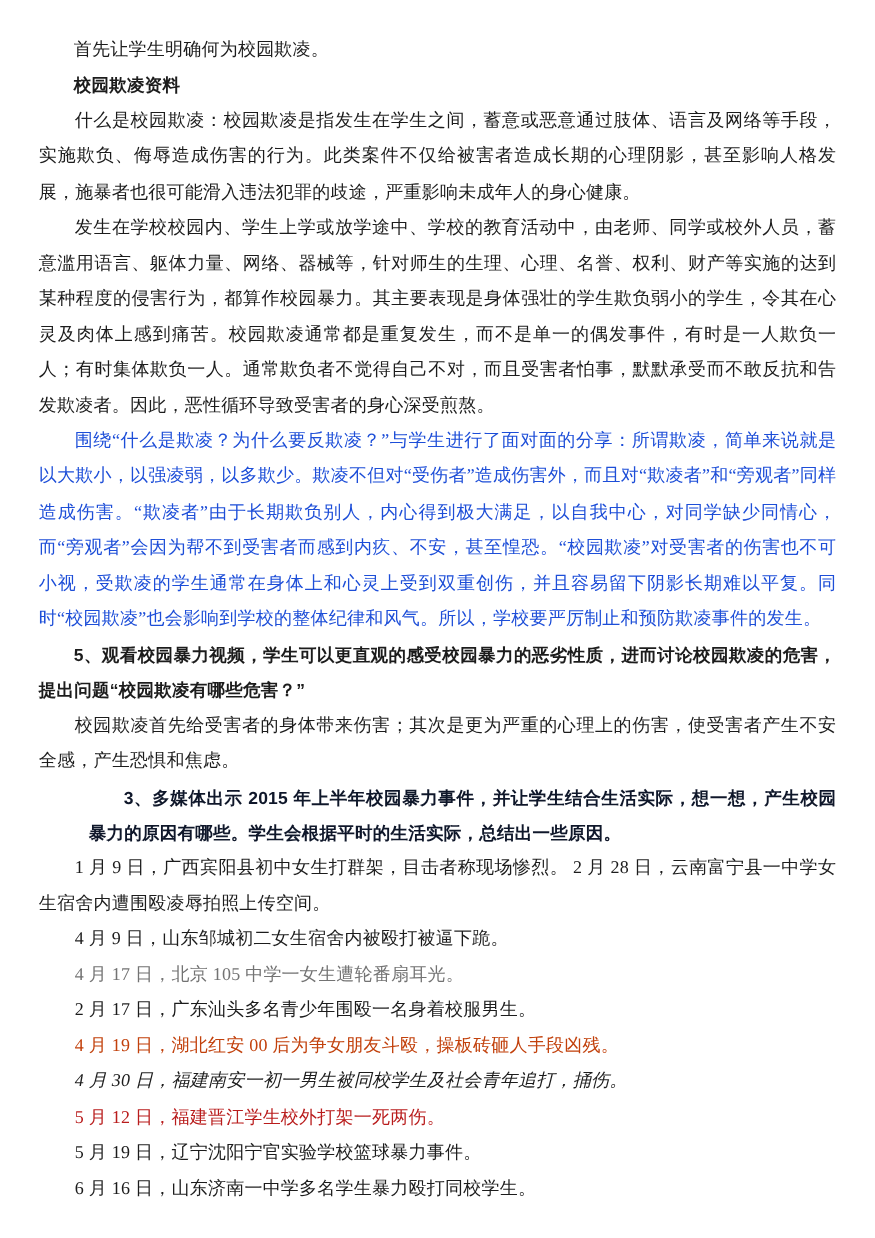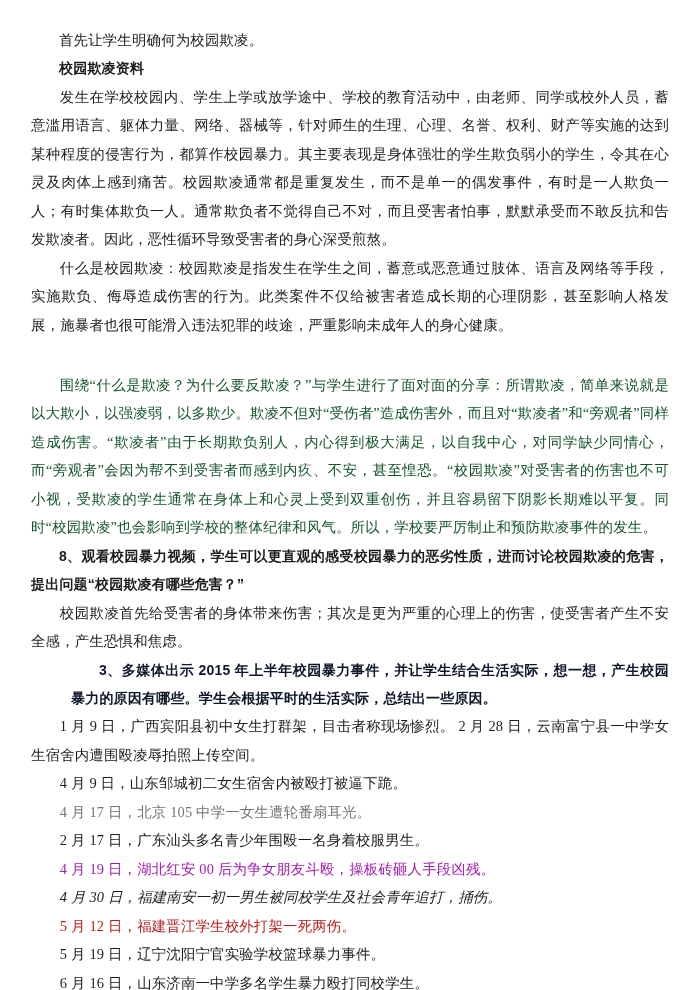--- a/index.html
+++ b/index.html
@@ -35,29 +35,29 @@
     font-size: 14px;
   }
 </style>
 </head>
 <body>
 
 <div class="page" style="background: rgb(255, 255, 255);">
   <div class="doc">
       <p class="" style="color: rgb(28, 28, 28); margin-left: 28px;">首先让学生明确何为校园欺凌。</p>
       <p class="bold indent" style="color: rgb(28, 28, 28);">校园欺凌资料</p>
+      <p class="indent" style="color: rgb(28, 28, 28);">什么是校园欺凌：校园欺凌是指发生在学生之间，蓄意或恶意通过肢体、语言及网络等手段，实施欺负、侮辱造成伤害的行为。此类案件不仅给被害者造成长期的心理阴影，甚至影响人格发展，施暴者也很可能滑入违法犯罪的歧途，严重影响未成年人的身心健康。</p>
       <p class="indent" style="color: rgb(28, 28, 28);">发生在学校校园内、学生上学或放学途中、学校的教育活动中，由老师、同学或校外人员，蓄意滥用语言、躯体力量、网络、器械等，针对师生的生理、心理、名誉、权利、财产等实施的达到某种程度的侵害行为，都算作校园暴力。其主要表现是身体强壮的学生欺负弱小的学生，令其在心灵及肉体上感到痛苦。校园欺凌通常都是重复发生，而不是单一的偶发事件，有时是一人欺负一人；有时集体欺负一人。通常欺负者不觉得自己不对，而且受害者怕事，默默承受而不敢反抗和告发欺凌者。因此，恶性循环导致受害者的身心深受煎熬。</p>
-      <p class="indent" style="color: rgb(28, 28, 28);">什么是校园欺凌：校园欺凌是指发生在学生之间，蓄意或恶意通过肢体、语言及网络等手段，实施欺负、侮辱造成伤害的行为。此类案件不仅给被害者造成长期的心理阴影，甚至影响人格发展，施暴者也很可能滑入违法犯罪的歧途，严重影响未成年人的身心健康。</p>
-      <p class="indent" style="color: #14532d; margin-top: 32px;">围绕“什么是欺凌？为什么要反欺凌？”与学生进行了面对面的分享：所谓欺凌，简单来说就是以大欺小，以强凌弱，以多欺少。欺凌不但对“受伤者”造成伤害外，而且对“欺凌者”和“旁观者”同样造成伤害。“欺凌者”由于长期欺负别人，内心得到极大满足，以自我中心，对同学缺少同情心，而“旁观者”会因为帮不到受害者而感到内疚、不安，甚至惶恐。“校园欺凌”对受害者的伤害也不可小视，受欺凌的学生通常在身体上和心灵上受到双重创伤，并且容易留下阴影长期难以平复。同时“校园欺凌”也会影响到学校的整体纪律和风气。所以，学校要严厉制止和预防欺凌事件的发生。</p>
-      <p class="bold indent" style="color: rgb(28, 28, 28);">8、观看校园暴力视频，学生可以更直观的感受校园暴力的恶劣性质，进而讨论校园欺凌的危害，提出问题“校园欺凌有哪些危害？”</p>
+      <p class="indent" style="color: #1d4ed8;">围绕“什么是欺凌？为什么要反欺凌？”与学生进行了面对面的分享：所谓欺凌，简单来说就是以大欺小，以强凌弱，以多欺少。欺凌不但对“受伤者”造成伤害外，而且对“欺凌者”和“旁观者”同样造成伤害。“欺凌者”由于长期欺负别人，内心得到极大满足，以自我中心，对同学缺少同情心，而“旁观者”会因为帮不到受害者而感到内疚、不安，甚至惶恐。“校园欺凌”对受害者的伤害也不可小视，受欺凌的学生通常在身体上和心灵上受到双重创伤，并且容易留下阴影长期难以平复。同时“校园欺凌”也会影响到学校的整体纪律和风气。所以，学校要严厉制止和预防欺凌事件的发生。</p>
+      <p class="bold indent" style="color: rgb(28, 28, 28);">5、观看校园暴力视频，学生可以更直观的感受校园暴力的恶劣性质，进而讨论校园欺凌的危害，提出问题“校园欺凌有哪些危害？”</p>
       <p class="indent" style="color: rgb(28, 28, 28);">校园欺凌首先给受害者的身体带来伤害；其次是更为严重的心理上的伤害，使受害者产生不安全感，产生恐惧和焦虑。</p>
       <p class="bold indent" style="color: #0f172a; margin-left: 40px;">3、多媒体出示 2015 年上半年校园暴力事件，并让学生结合生活实际，想一想，产生校园暴力的原因有哪些。学生会根据平时的生活实际，总结出一些原因。</p>
       <p class="indent" style="color: rgb(28, 28, 28);">1 月 9 日，广西宾阳县初中女生打群架，目击者称现场惨烈。 2 月 28 日，云南富宁县一中学女生宿舍内遭围殴凌辱拍照上传空间。</p>
       <p class="indent" style="color: rgb(28, 28, 28);">4 月 9 日，山东邹城初二女生宿舍内被殴打被逼下跪。</p>
       <p class="indent" style="color: #737373;">4 月 17 日，北京 105 中学一女生遭轮番扇耳光。</p>
       <p class="indent" style="color: rgb(28, 28, 28);">2 月 17 日，广东汕头多名青少年围殴一名身着校服男生。</p>
-      <p class="indent" style="color: #a21caf;">4 月 19 日，湖北红安 00 后为争女朋友斗殴，操板砖砸人手段凶残。</p>
+      <p class="indent" style="color: #c2410c;">4 月 19 日，湖北红安 00 后为争女朋友斗殴，操板砖砸人手段凶残。</p>
       <p class="indent" style="color: rgb(28, 28, 28); font-style: italic;">4 月 30 日，福建南安一初一男生被同校学生及社会青年追打，捅伤。</p>
       <p class="indent" style="color: #b91c1c;">5 月 12 日，福建晋江学生校外打架一死两伤。</p>
       <p class="indent" style="color: rgb(28, 28, 28);">5 月 19 日，辽宁沈阳宁官实验学校篮球暴力事件。</p>
       <p class="indent" style="color: rgb(28, 28, 28);">6 月 16 日，山东济南一中学多名学生暴力殴打同校学生。</p>
     </div>
 </div>
 
 </body></html>

